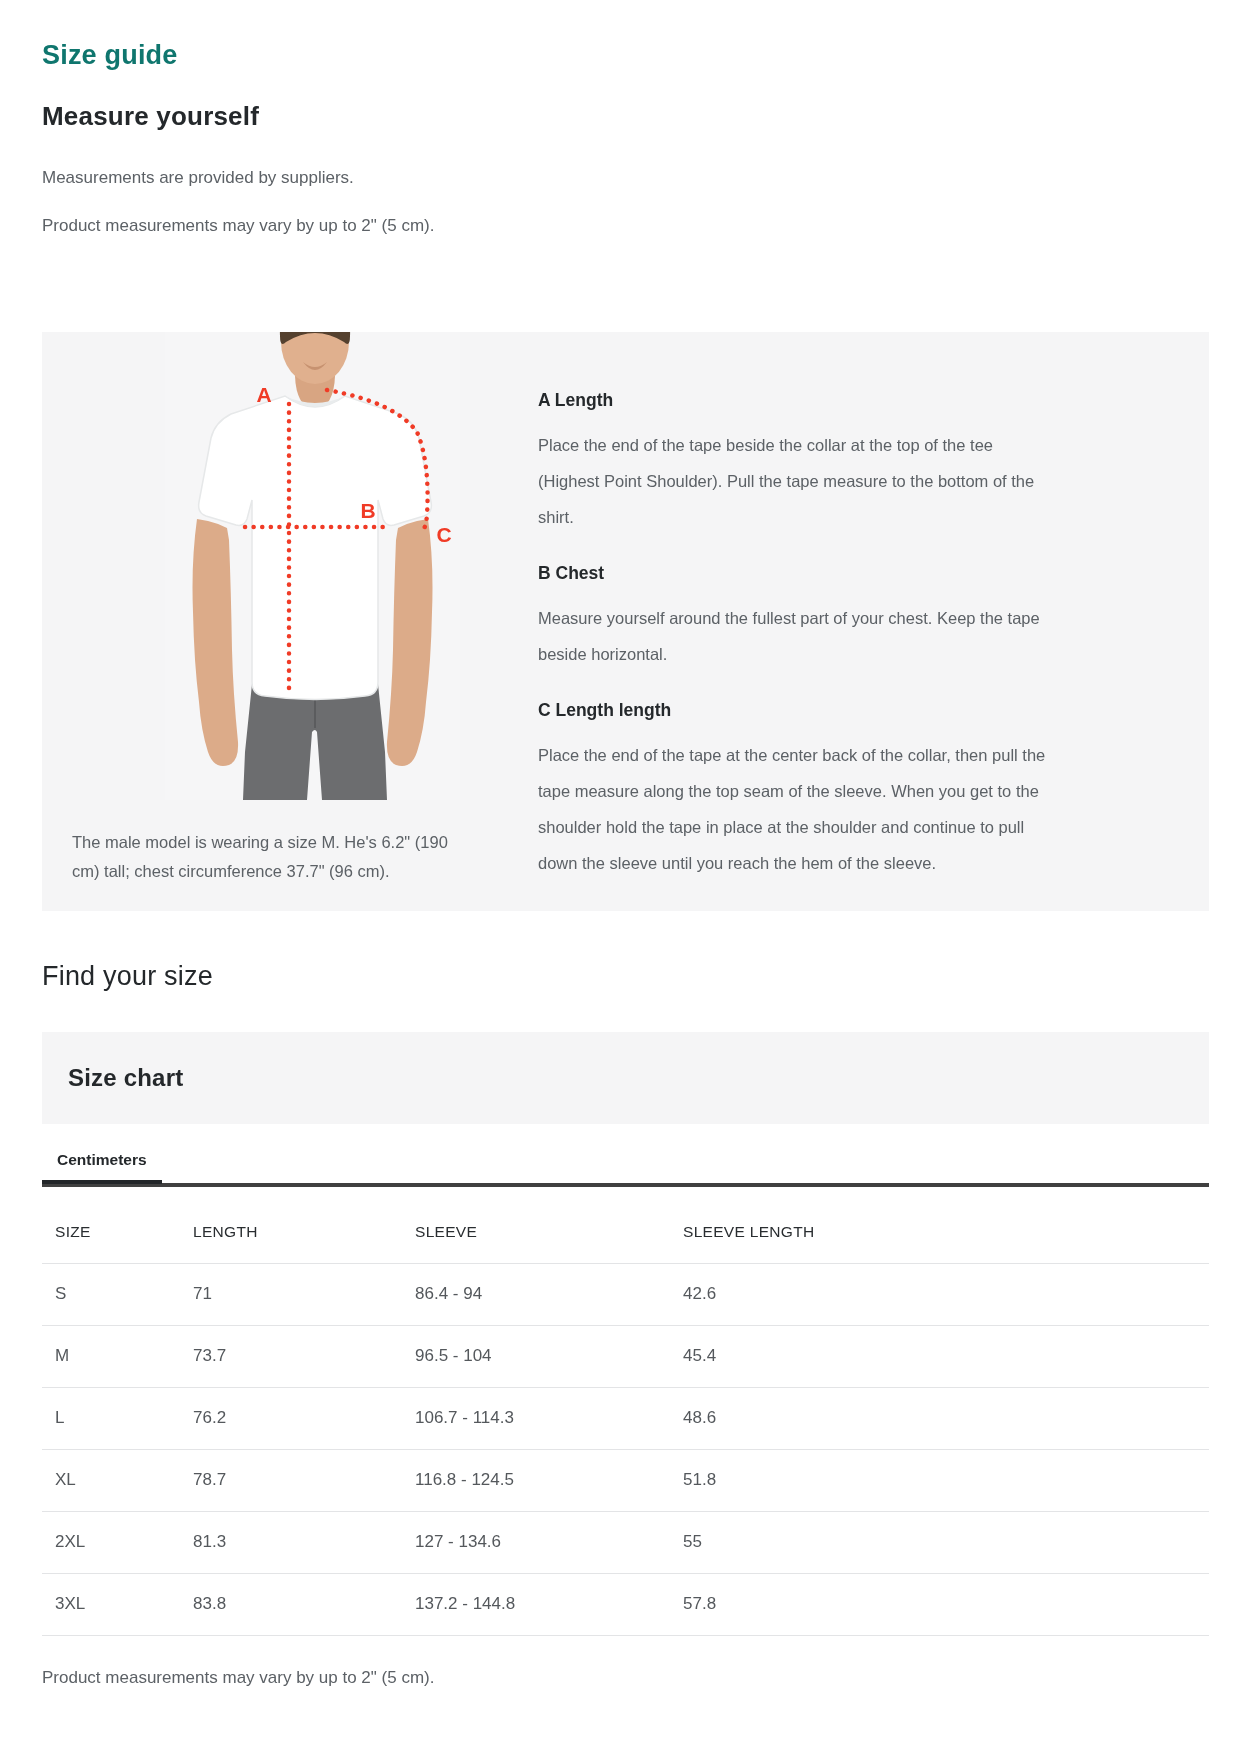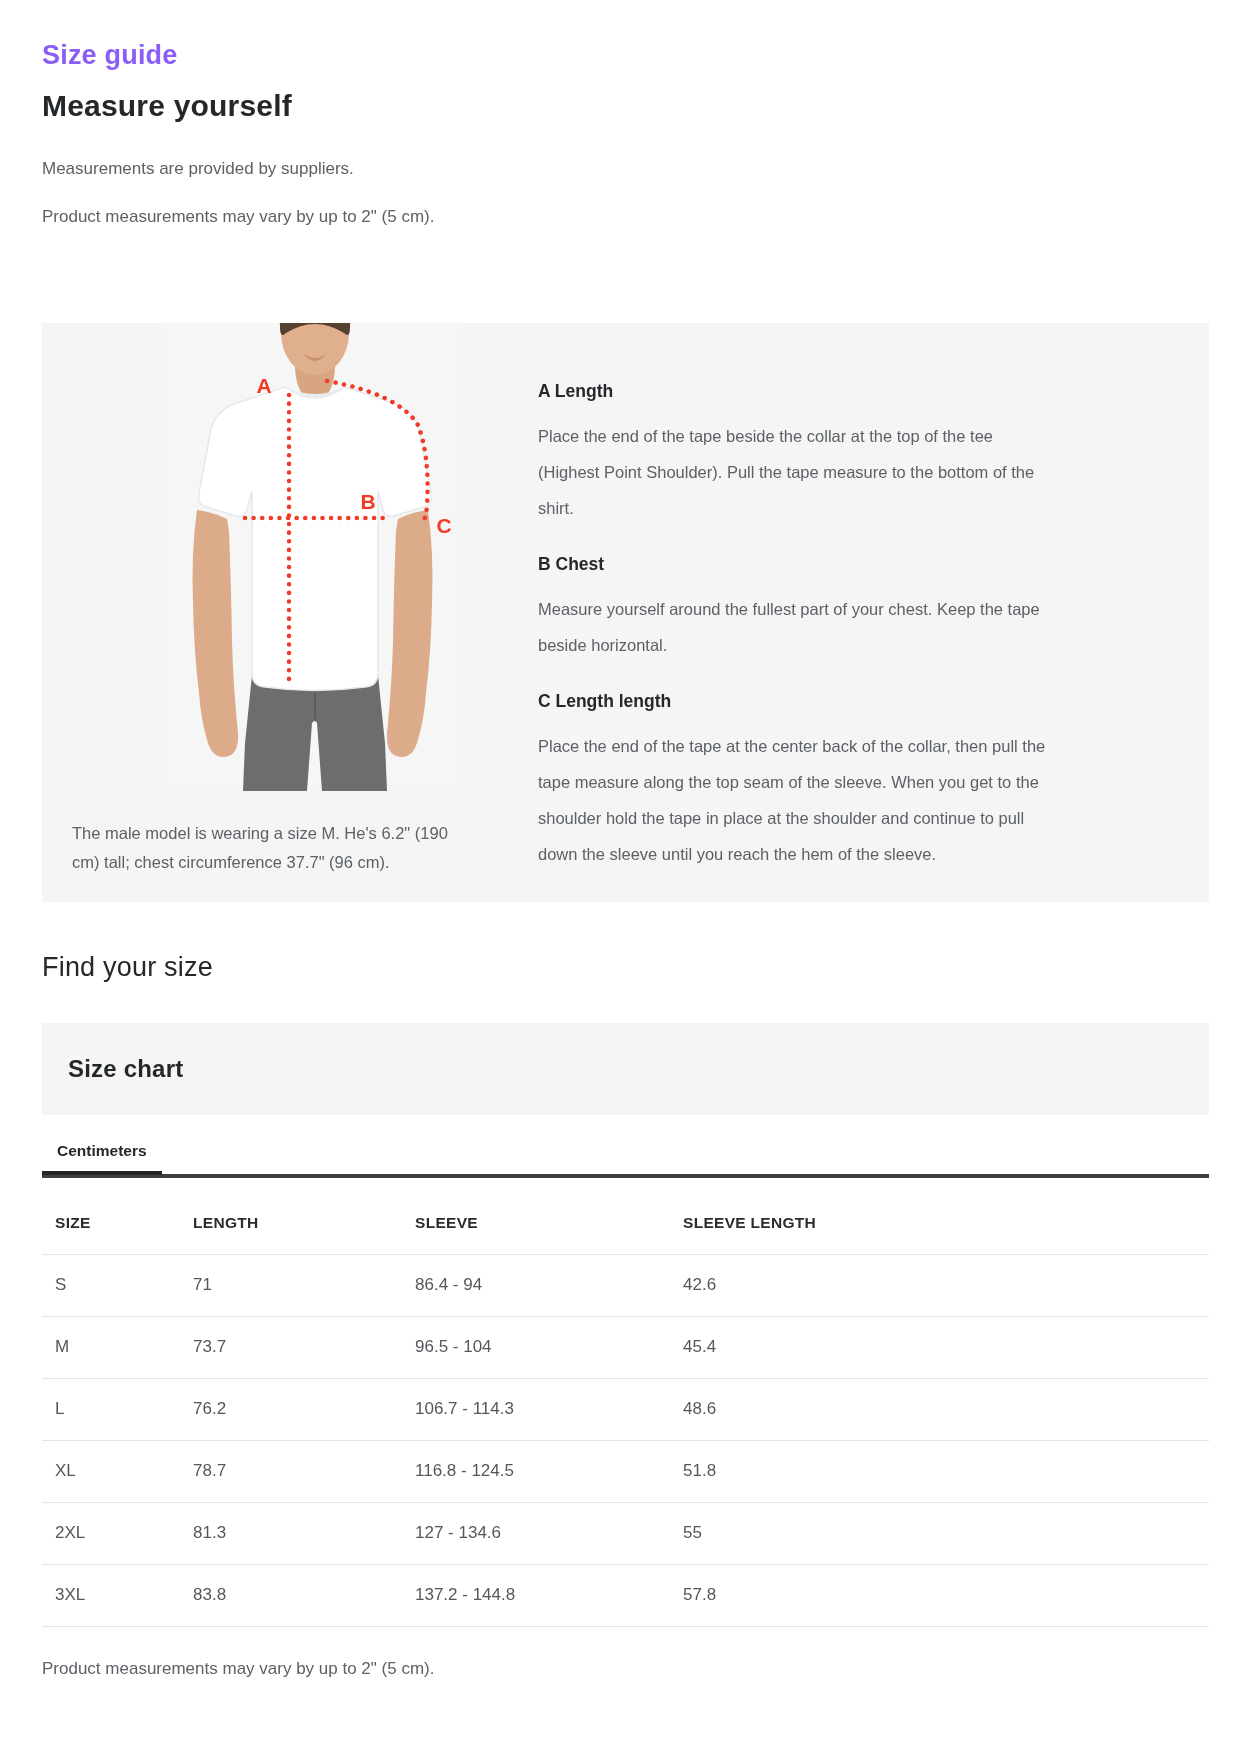--- a/index.html
+++ b/index.html
@@ -5,22 +5,22 @@
   * { margin:0; padding:0; box-sizing:border-box; }
   html,body { background:#ffffff; }
   body {
     width:1251px; min-height:1760px;
     font-family:"Liberation Sans", sans-serif;
     color:#24282b;
     -webkit-font-smoothing:antialiased;
   }
   .page { padding:40px 42px 48px; }
 
-  .page-title { font-size:27px; font-weight:700; letter-spacing:.2px; color:#8b5cf6; }
-  .measure-heading { font-size:30px; font-weight:700; letter-spacing:.2px; margin-top:18px; color:#24282b; }
+  .page-title { font-size:27px; font-weight:700; letter-spacing:.2px; color:#0f766e; }
+  .measure-heading { font-size:26px; font-weight:700; letter-spacing:.2px; margin-top:30px; color:#24282b; }
 
   .intro-p { font-size:17px; color:#5c6166; line-height:24px; }
   .intro-p.first { margin-top:34px; }
   .intro-p.second { margin-top:24px; }
 
   
   .measure-panel { margin-top:94px; background:#f5f5f6; display:flex; align-items:flex-start; }
   .panel-left { width:448px; flex:none; padding-bottom:22px; }
   .figure-wrap { width:295px; height:468px; margin-left:123px; }
   .figure-wrap svg { display:block; }
@@ -44,21 +44,21 @@
   .tab {
     position:relative; padding:27px 15px 14px;
     font-size:15.5px; font-weight:700; color:#24282b; cursor:pointer;
   }
   .tab.active::after {
     content:""; position:absolute; left:0; right:0; bottom:-1px; height:4px; background:#232629;
   }
 
   table.size-table { width:100%; border-collapse:collapse; }
   .size-table th {
-    text-align:left; font-size:15.5px; font-weight:700; letter-spacing:.3px;
+    text-align:left; font-size:15.5px; font-weight:400; letter-spacing:.3px;
     color:#292d30; padding:36px 0 22px; border-bottom:1px solid #e3e4e6;
   }
   .size-table td {
     font-size:17px; color:#54585c; padding:20px 0 21px; border-bottom:1px solid #e3e4e6;
   }
   .size-table th:first-child, .size-table td:first-child { padding-left:13px; }
 
   .footnote { margin-top:32px; font-size:17px; color:#5c6166; }
 </style>
 </head>

